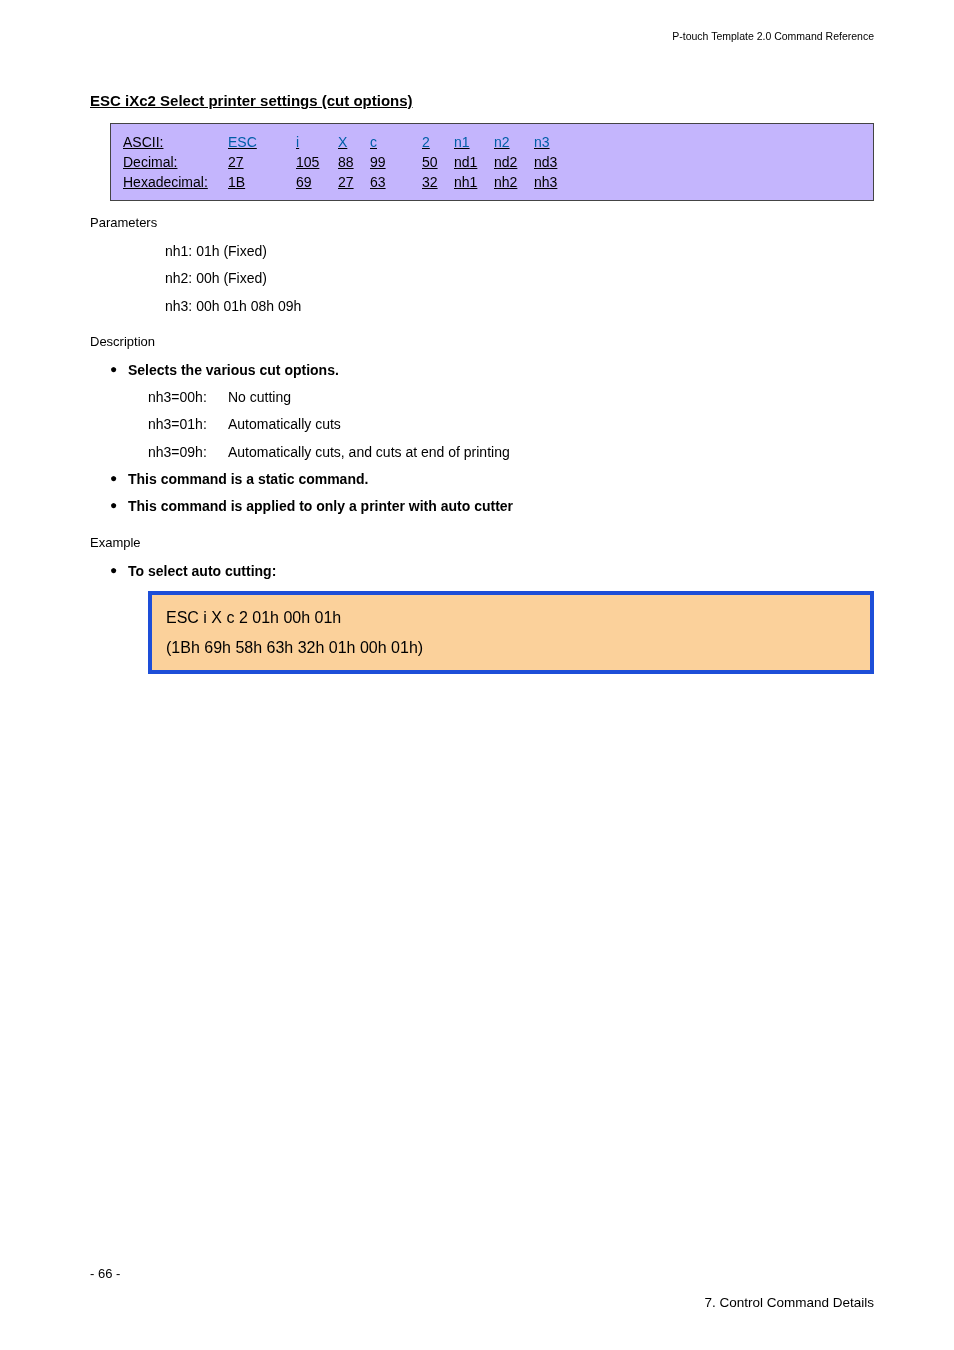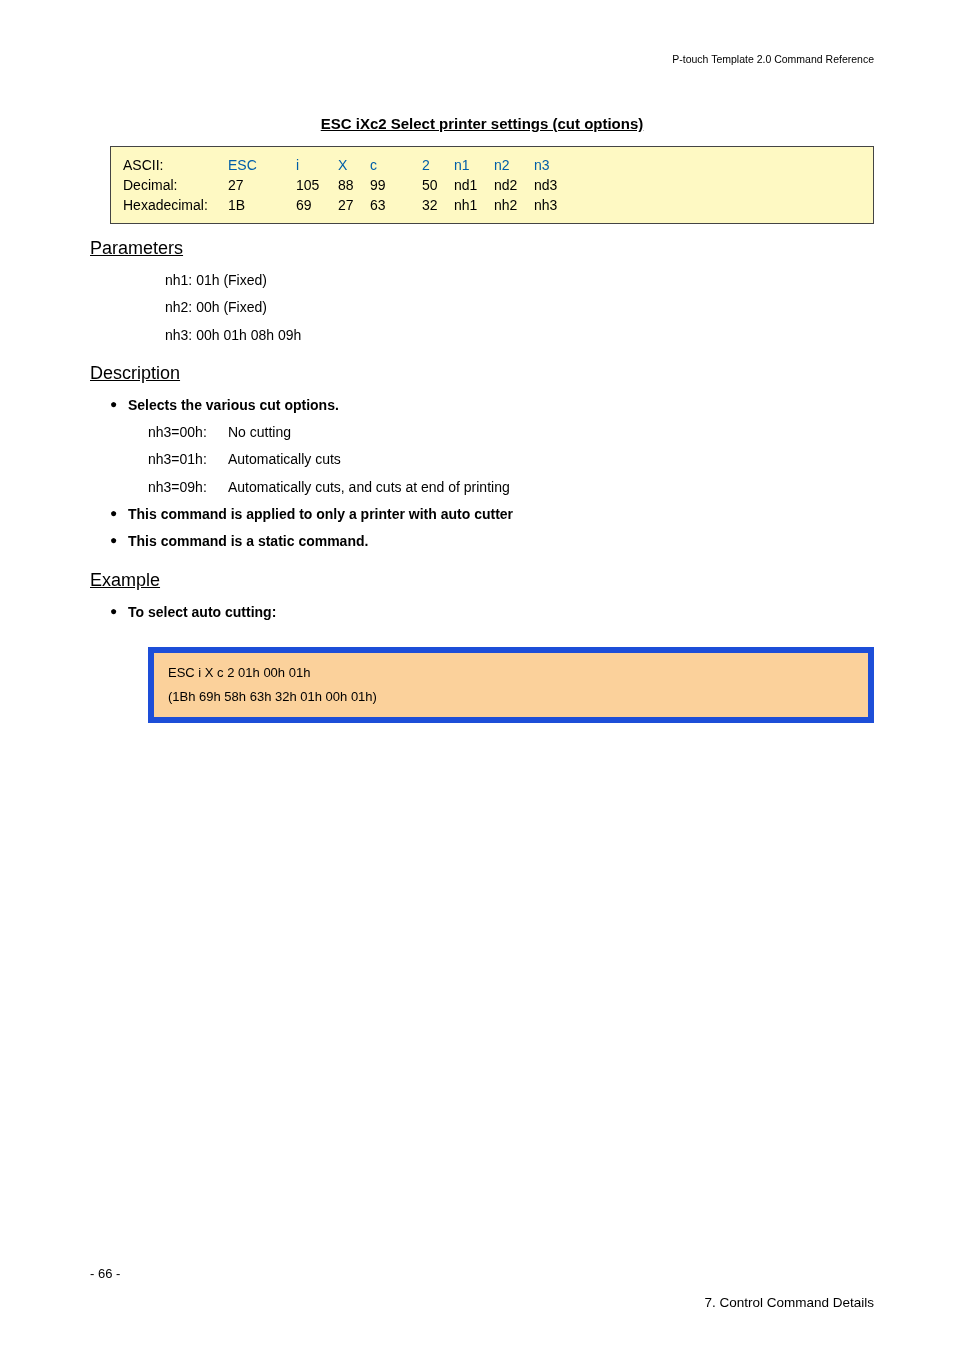--- a/index.html
+++ b/index.html
@@ -6,43 +6,43 @@
   body {
     margin: 0;
     padding: 0;
     font-family: Arial, "Helvetica Neue", Helvetica, sans-serif;
     font-size: 14px;
     color: #000;
     background: #fff;
     width: 954px;
   }
   .page {
-    padding: 53px 80px 40px 90px;
+    padding: 30px 80px 40px 90px;
     min-height: 1350px;
     position: relative;
   }
   .doc-header {
     text-align: right;
     font-size: 10.5px;
     color: #000;
     margin-bottom: 50px;
   }
   .section-title {
     font-weight: bold;
     text-decoration: underline;
     font-size: 15px;
     margin-bottom: 14px;
-    text-align: center;
   }
   .code-box {
     border: 1px solid #444;
-    background: #fef9c3;
+    background: #c4b5fd;
     padding: 8px 12px;
     margin-left: 20px;
     margin-bottom: 2px;
+    text-decoration: underline;
   }
   .code-box table {
     border-collapse: collapse;
   }
   .code-box td {
     padding: 2px 8px 2px 0;
     font-size: 14px;
     white-space: nowrap;
   }
   .label-col { width: 105px; }
@@ -51,22 +51,21 @@
   .c2 { width: 42px; }
   .c3 { width: 32px; }
   .c4 { width: 32px; }
   .cgap { width: 20px; }
   .c5 { width: 32px; }
   .c6 { width: 40px; }
   .c7 { width: 40px; }
   .c8 { width: 40px; }
   .blue { color: #005ea8; }
   .sub-heading {
-    text-decoration: underline;
-    font-size: 18px;
+    font-size: 13px;
     margin-top: 14px;
     margin-bottom: 8px;
   }
   .param-block {
     margin-left: 75px;
     line-height: 1.95;
     font-size: 14px;
   }
   .bullet-line {
     margin-left: 20px;
@@ -82,27 +81,27 @@
     line-height: 1.8;
     padding-top: 2px;
   }
   .desc-sub {
     margin-left: 58px;
     line-height: 1.95;
     font-size: 14px;
   }
   .desc-sub .k { display: inline-block; width: 80px; }
   .example-box {
-    border: 6px solid #1d4ed8;
+    border: 4px solid #1d4ed8;
     background: #fbd19b;
     padding: 8px 14px;
     margin-left: 58px;
-    margin-top: 21px;
+    margin-top: 6px;
     line-height: 1.85;
-    font-size: 13px;
+    font-size: 16px;
   }
   .footer {
     position: absolute;
     bottom: 40px;
     left: 0; right: 0;
     padding: 0 80px 0 90px;
   }
   .footer-center {
     text-align: left;
     font-size: 13px;
@@ -181,24 +180,24 @@
     <span class="bullet">●</span><span>Selects the various cut options.</span>
   </div>
 
   <div id="desc-rows">
       <div class="desc-sub"><span class="k">nh3=00h:</span><span>No cutting</span></div>
       <div class="desc-sub"><span class="k">nh3=01h:</span><span>Automatically cuts</span></div>
       <div class="desc-sub"><span class="k">nh3=09h:</span><span>Automatically cuts, and cuts at end of printing</span></div>
     </div>
 
   <div class="bullet-line">
+    <span class="bullet">●</span><span>This command is a static command.</span>
+  </div>
+  <div class="bullet-line">
     <span class="bullet">●</span><span>This command is applied to only a printer with auto cutter</span>
-  </div>
-  <div class="bullet-line">
-    <span class="bullet">●</span><span>This command is a static command.</span>
   </div>
 
   <div class="sub-heading">Example</div>
 
   <div class="bullet-line">
     <span class="bullet">●</span><span>To select auto cutting:</span>
   </div>
 
   <div class="example-box" id="example-box">
       <div>ESC i X c 2 01h 00h 01h</div>

